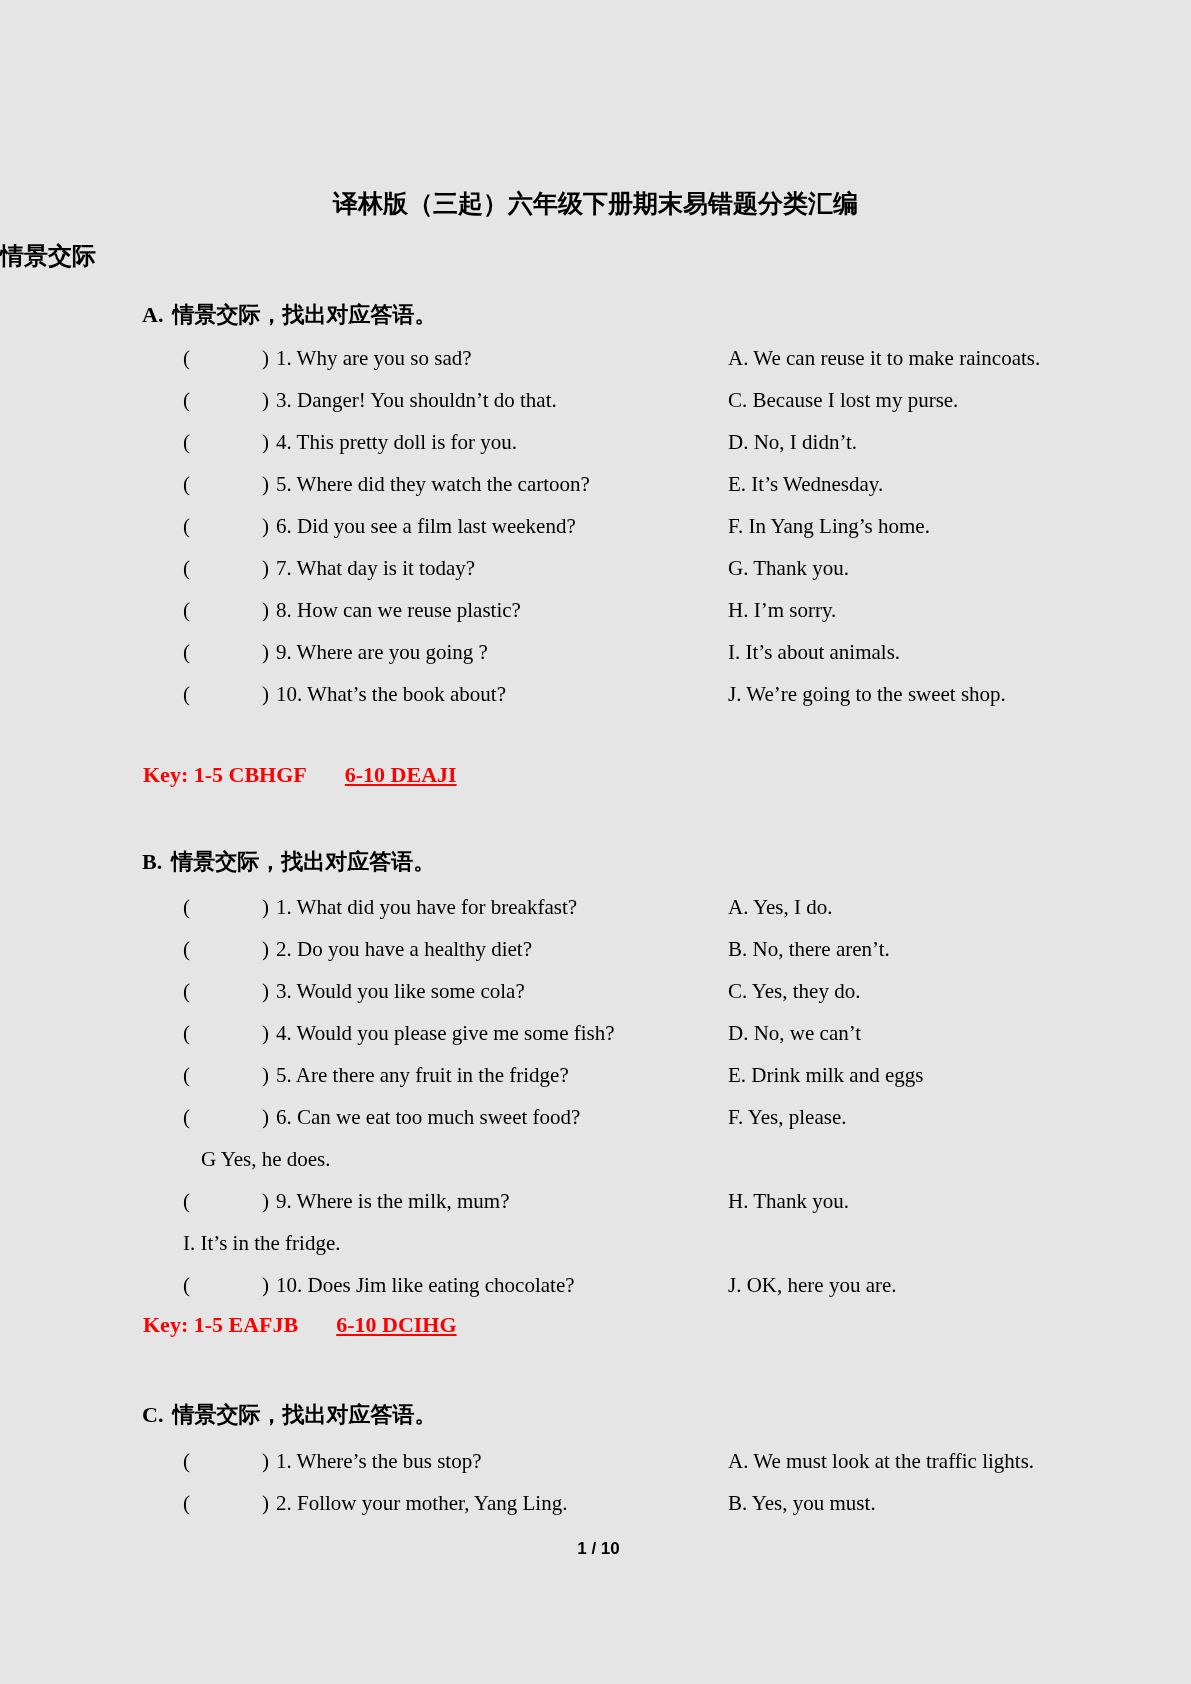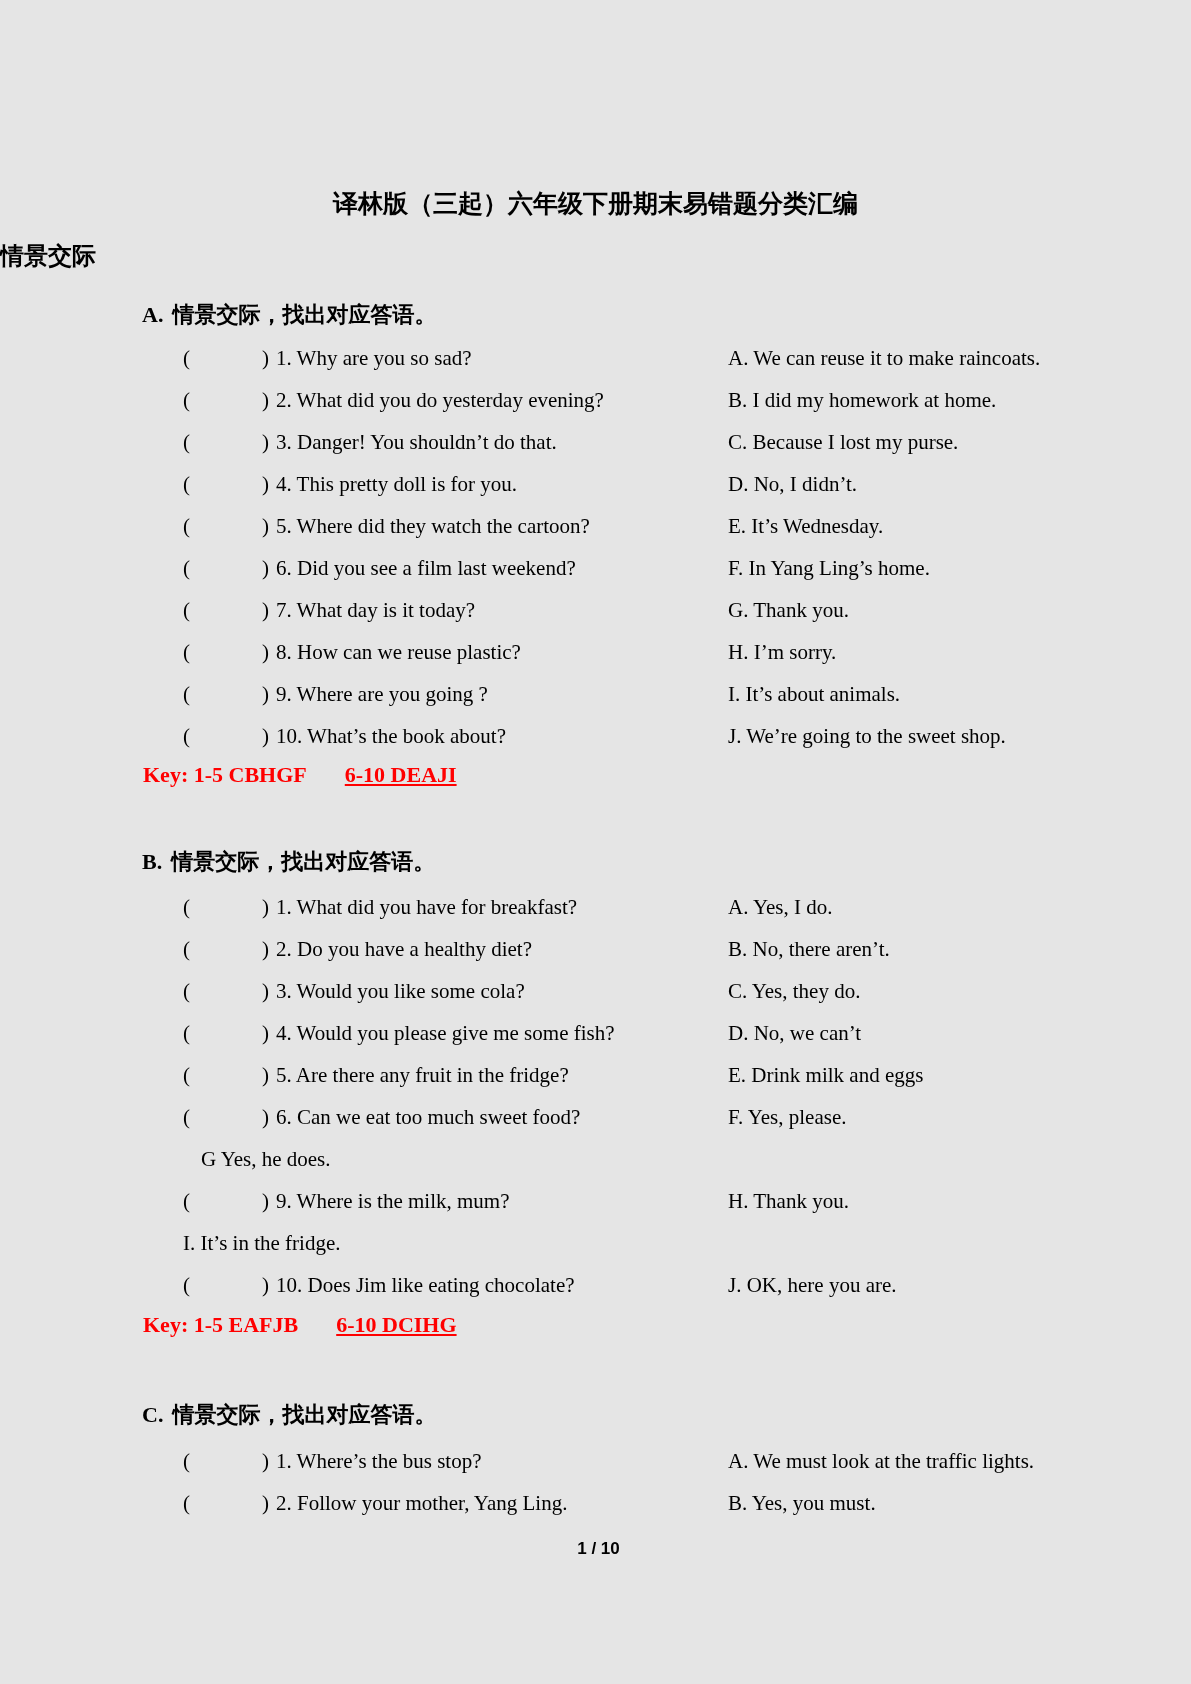--- a/index.html
+++ b/index.html
@@ -94,24 +94,20 @@
 
   <div class="sec-head" id="sec-a-head">
     <span class="sec-label">A.</span><span class="sec-title">情景交际，找出对应答语。</span>
   </div>
   <div class="rows" id="sec-a-rows">
       <div class="row">
     <span class="q-cell"><span class="paren">(</span><span class="psp"></span><span class="paren">)</span><span class="q-text">1. Why are you so sad?</span></span>
     <span class="a-cell">A. We can reuse it to make raincoats.</span>
   </div>
       <div class="row">
-    <span class="q-cell"><span class="paren">(</span><span class="psp"></span><span class="paren">)</span><span class="q-text">2. What did you do yesterday evening?</span></span>
-    <span class="a-cell">B. I did my homework at home.</span>
-  </div>
-      <div class="row">
     <span class="q-cell"><span class="paren">(</span><span class="psp"></span><span class="paren">)</span><span class="q-text">3. Danger! You shouldn’t do that.</span></span>
     <span class="a-cell">C. Because I lost my purse.</span>
   </div>
       <div class="row">
     <span class="q-cell"><span class="paren">(</span><span class="psp"></span><span class="paren">)</span><span class="q-text">4. This pretty doll is for you.</span></span>
     <span class="a-cell">D. No, I didn’t.</span>
   </div>
       <div class="row">
     <span class="q-cell"><span class="paren">(</span><span class="psp"></span><span class="paren">)</span><span class="q-text">5. Where did they watch the cartoon?</span></span>
     <span class="a-cell">E. It’s Wednesday.</span>

